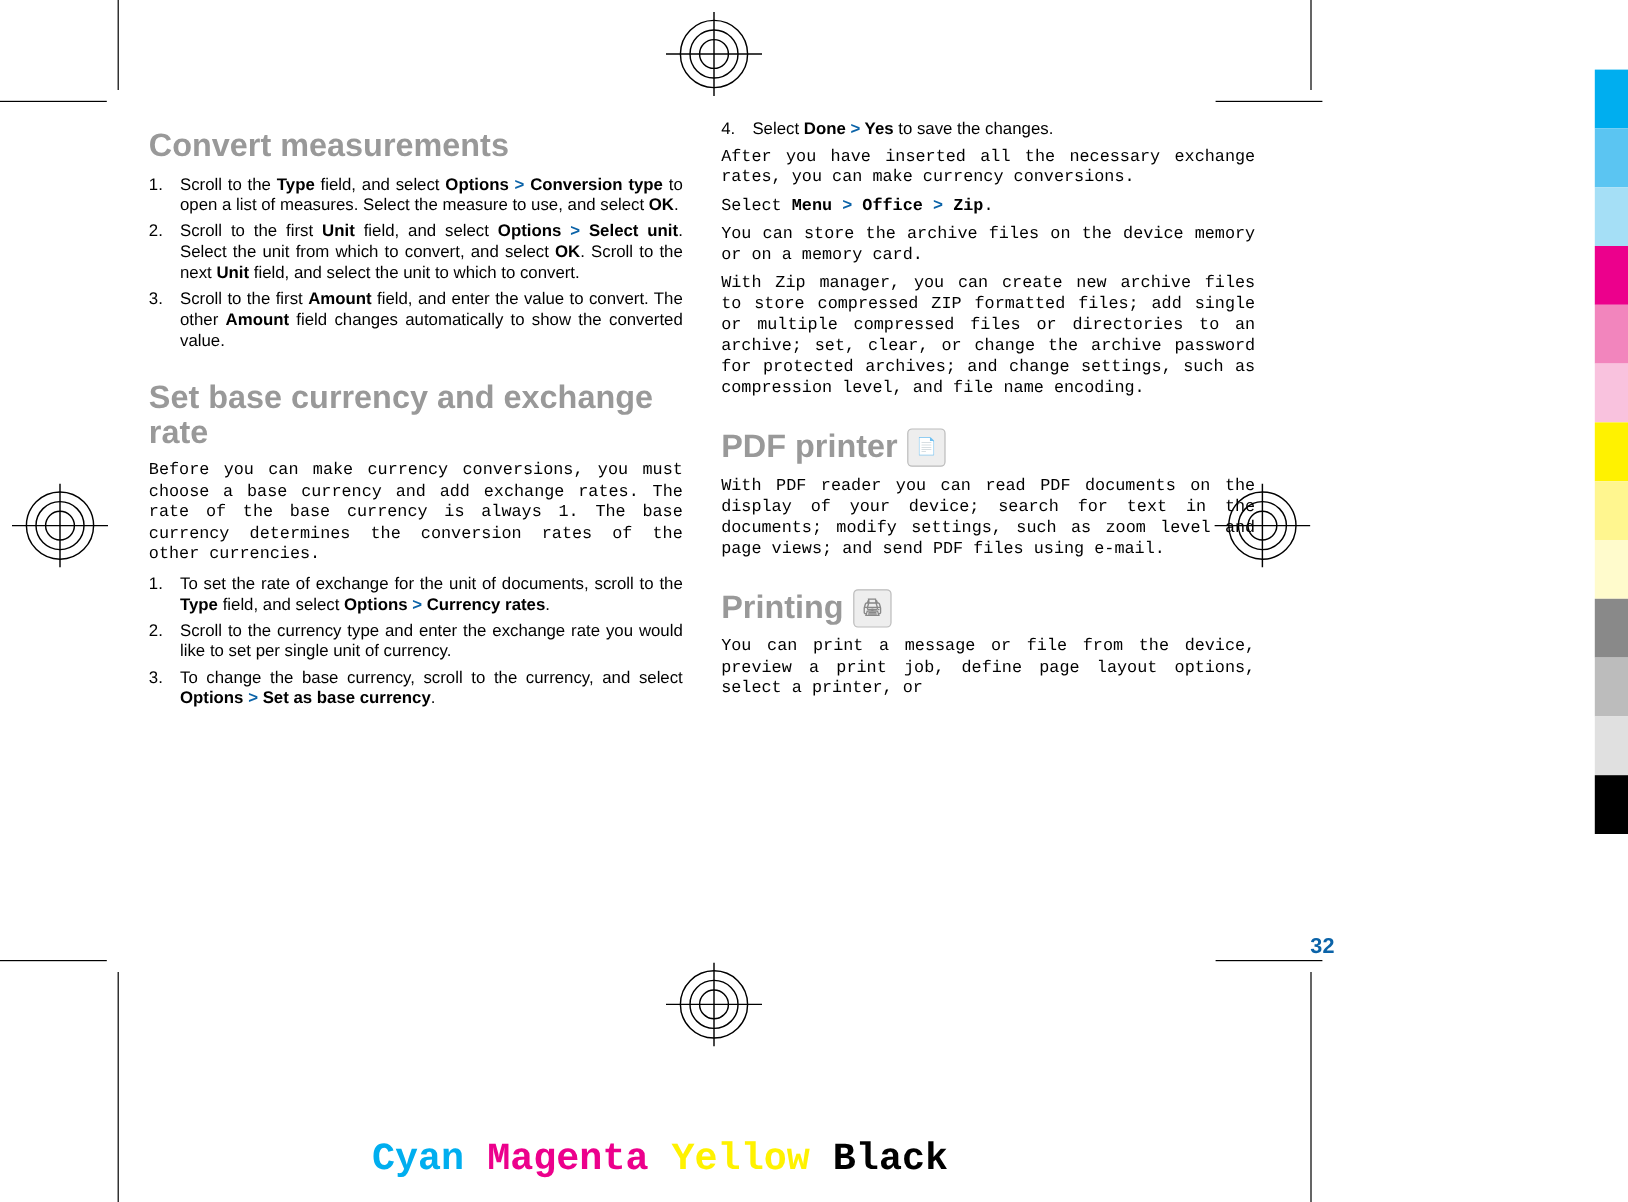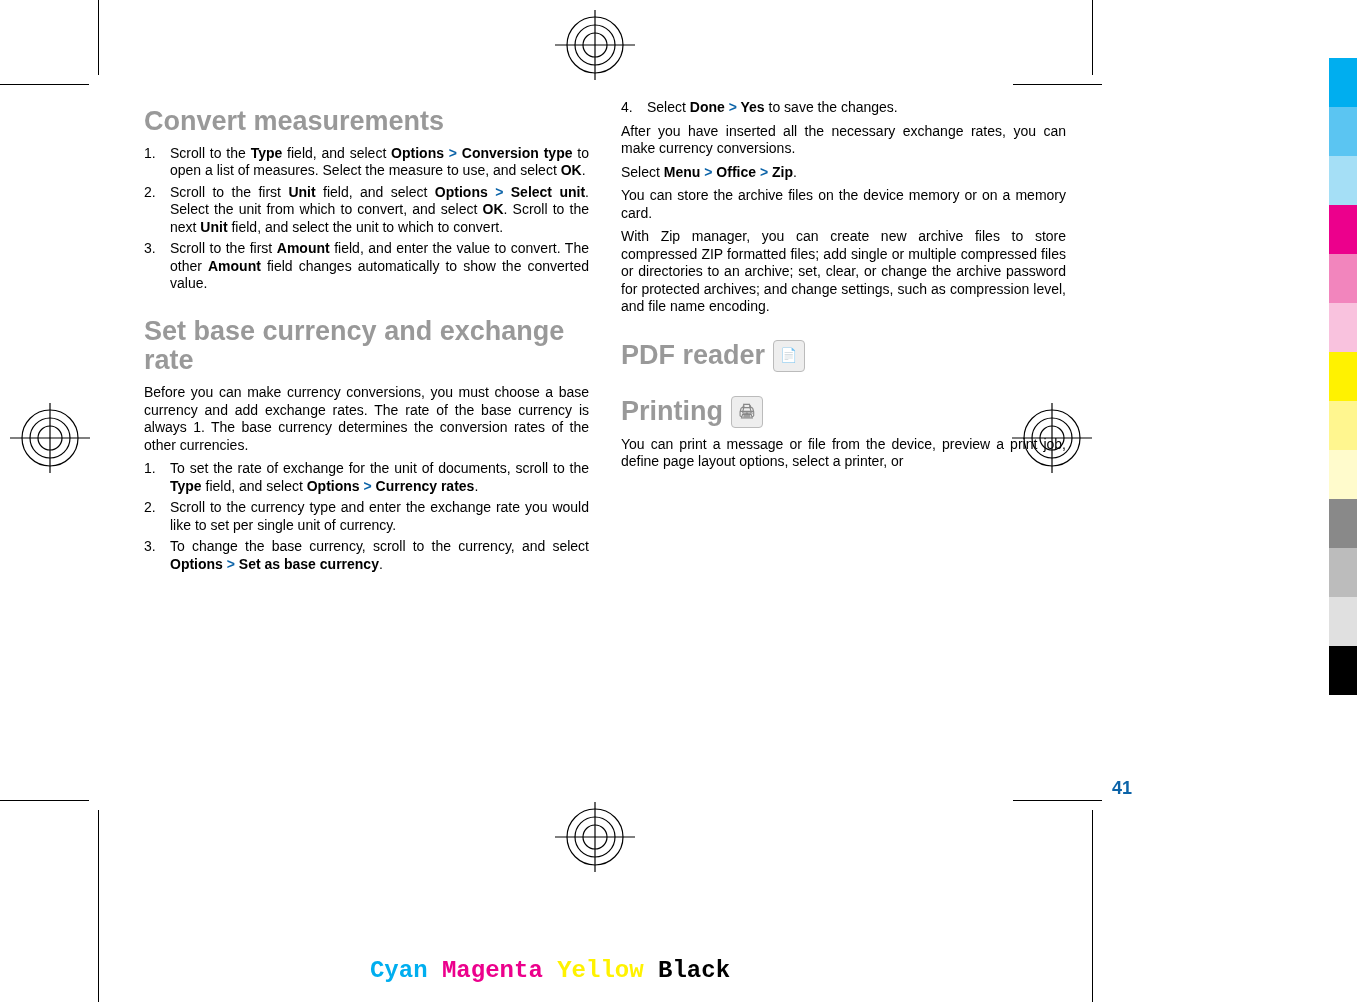--- a/index.html
+++ b/index.html
@@ -23,21 +23,21 @@
   .reg-mark { position: absolute; }
   .reg-mark svg { display: block; }
   .reg-top { top: 10px; left: 555px; }
   .reg-bottom { bottom: 130px; left: 555px; }
   .reg-left { top: 403px; left: 10px; }
   .reg-right { top: 403px; right: 265px; }
 
   .page {
     position: absolute;
     top: 95px;
-    left: 122px;
+    left: 102px;
     width: 982px;
     height: 690px;
     display: flex;
     gap: 20px;
     justify-content: space-between;
   }
   .col {
     flex: 1;
     font-size: 14px;
     line-height: 1.25;
@@ -66,21 +66,21 @@
     align-items: center;
     justify-content: center;
     font-size: 14px;
     color: #888;
   }
 
   ol { list-style: none; counter-reset: item; margin: 4px 0; }
   ol > li { counter-increment: item; padding-left: 26px; position: relative; margin-bottom: 4px; text-align: justify; }
   ol > li::before { content: counter(item) "."; position: absolute; left: 0; top: 0; }
 
-  p { margin: 6px 0; text-align: justify; }
+  p { margin: 6px 0; text-align: justify; font-family: Liberation Mono, monospace; }
 
   .k { color: #000000; font-weight: bold; }
   .sep { color: #0b63a8; font-weight: bold; }
 
   .note {
     display: flex;
     align-items: flex-start;
     gap: 6px;
     margin-top: 8px;
     text-align: justify;
@@ -119,21 +119,21 @@
   }
   .color-bars div { width: 28px; height: 49px; }
 
   .color-labels {
     position: absolute;
     bottom: 18px;
     left: 0;
     width: 1100px;
     text-align: center;
     font-family: "Courier New", monospace;
-    font-size: 24px;
+    font-size: 32px;
     font-weight: bold;
     margin-top: 12px;
   }
   .cl-cyan { color: #00aeef; }
   .cl-magenta { color: #ec008c; }
   .cl-yellow { color: #fff200; }
   .cl-black { color: #000; }
 </style>
 </head>
 <body>
@@ -232,31 +232,32 @@
     </ol>
     <p>After you have inserted all the necessary exchange rates, you can make currency conversions.</p>
 
     <p>
       <span>Select </span><span class="k">Menu</span><span class="sep"> &gt; </span><span class="k">Office</span><span class="sep"> &gt; </span><span class="k">Zip</span><span>.</span>
     </p>
     <p>You can store the archive files on the device memory or on a memory card.</p>
     <p>With Zip manager, you can create new archive files to store compressed ZIP formatted files; add single or multiple compressed files or directories to an archive; set, clear, or change the archive password for protected archives; and change settings, such as compression level, and file name encoding.</p>
 
     <h2>
-      <span>PDF reader</span>
+      <span>PDF printer</span>
       <span class="h2-icon">📄</span>
     </h2>
+    <p>With PDF reader you can read PDF documents on the display of your device; search for text in the documents; modify settings, such as zoom level and page views; and send PDF files using e-mail.</p>
 
     <h2>
       <span>Printing</span>
       <span class="h2-icon">🖨</span>
     </h2>
     <p>You can print a message or file from the device, preview a print job, define page layout options, select a printer, or</p>
 
-    <div class="page-num">41</div>
+    <div class="page-num">32</div>
   </div>
 </div>
 
 <div class="color-bars" id="colorbars">
     <div style="background: rgb(0, 174, 239);"></div>
     <div style="background: rgb(91, 197, 242);"></div>
     <div style="background: rgb(165, 223, 246);"></div>
     <div style="background: rgb(236, 0, 140);"></div>
     <div style="background: rgb(242, 133, 189);"></div>
     <div style="background: rgb(249, 194, 222);"></div>

